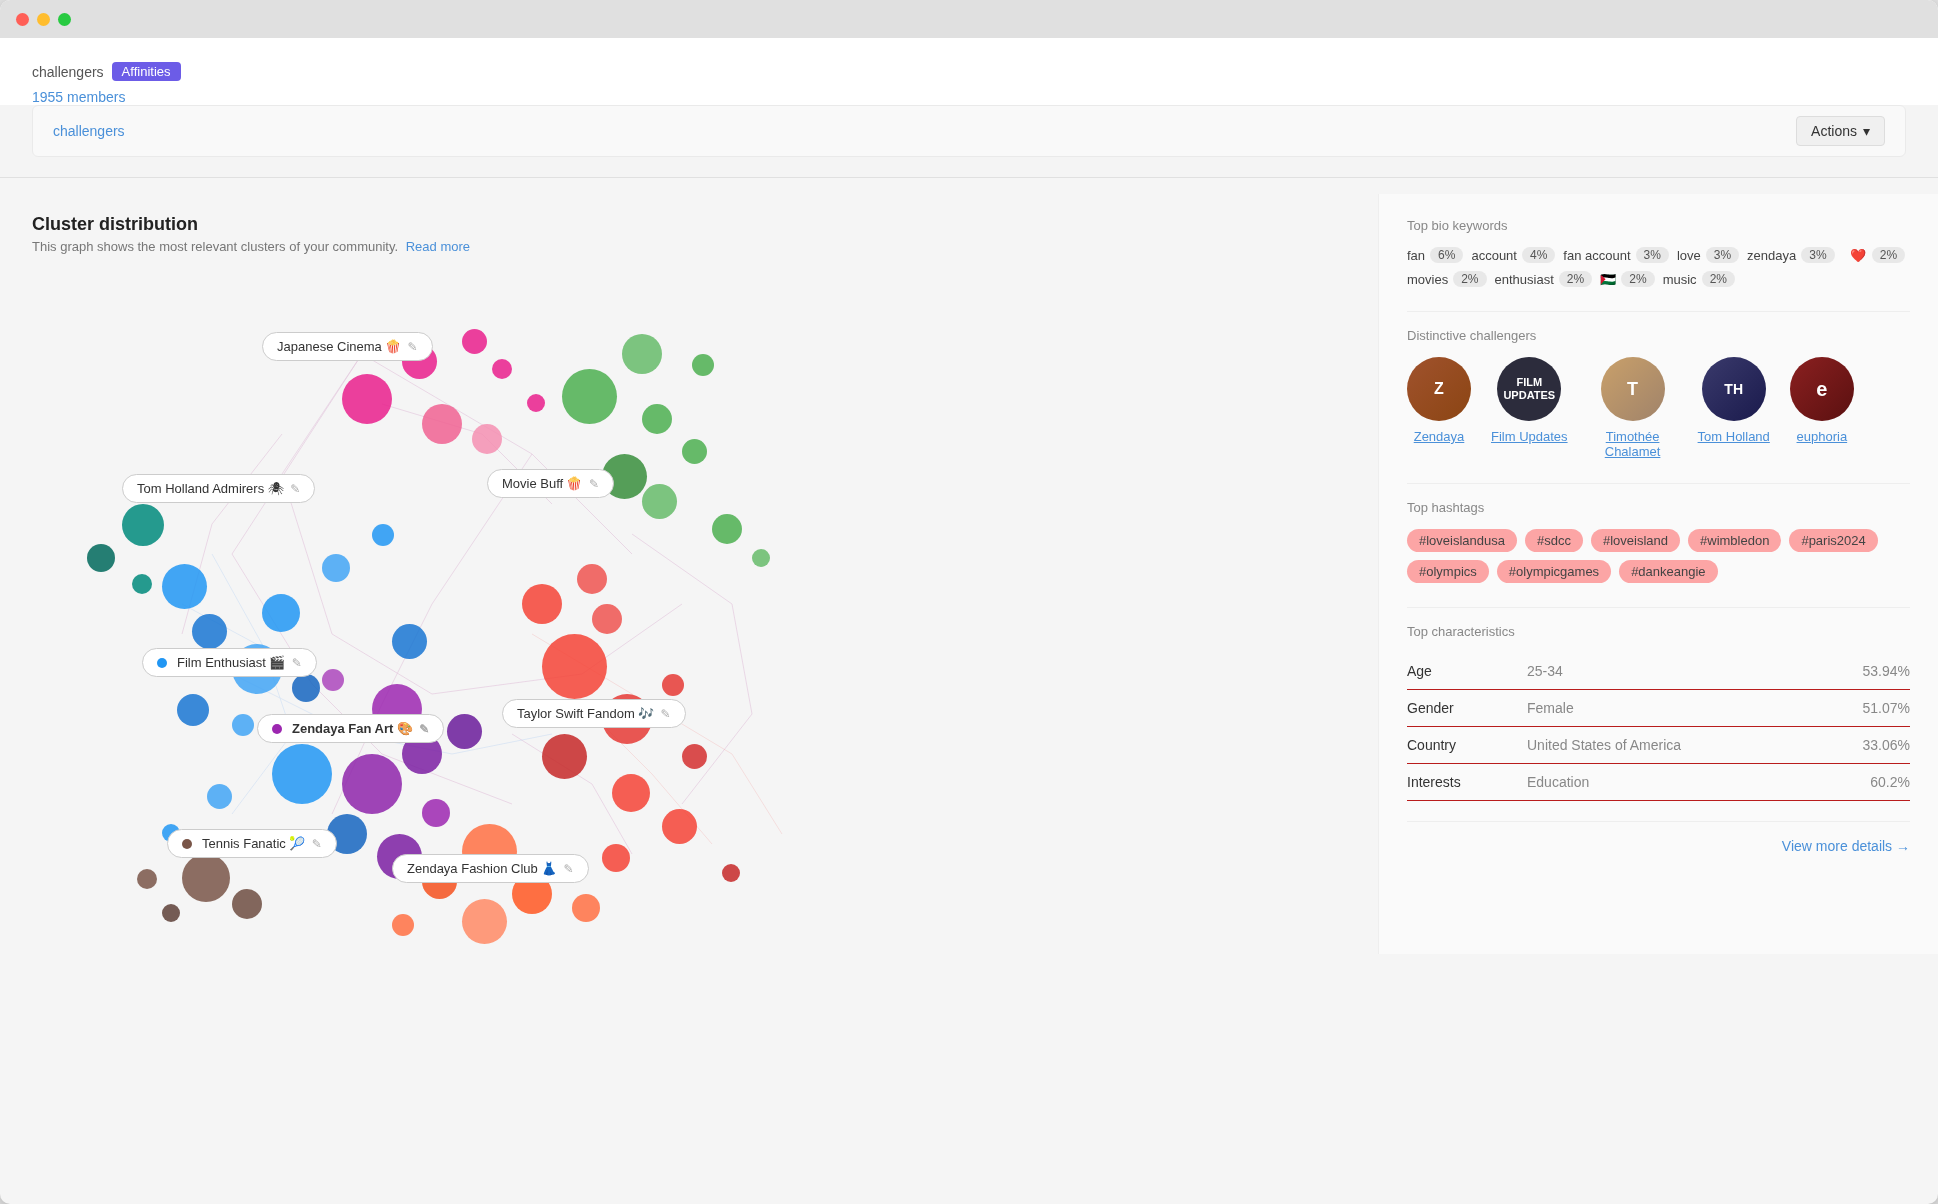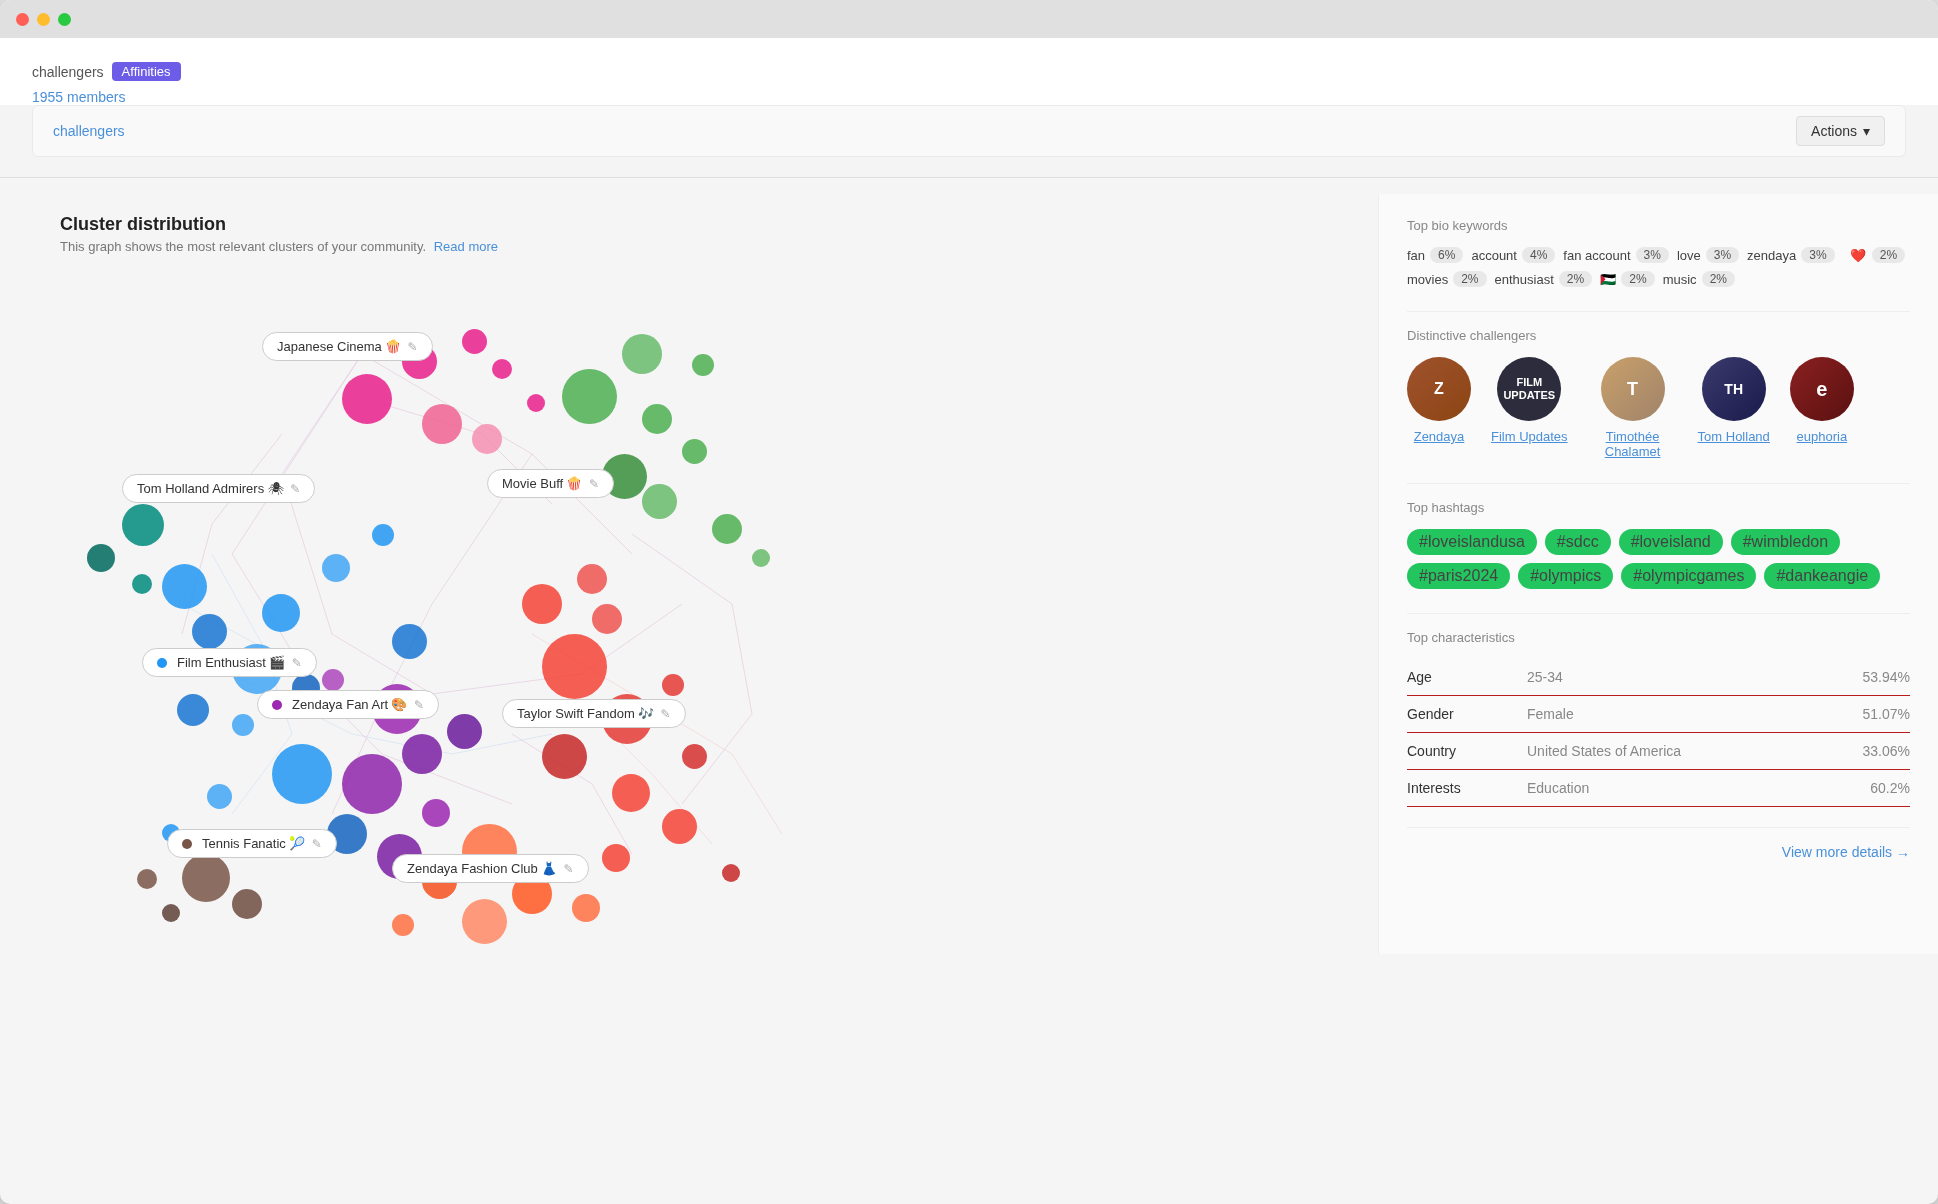--- a/index.html
+++ b/index.html
@@ -52,21 +52,21 @@
     .bio-tag { display: flex; align-items: center; gap: 5px; font-size: 13px; color: #444; }
     .bio-tag .tag-count { background: #e8e8e8; border-radius: 10px; padding: 1px 8px; font-size: 12px; color: #555; }
 
     .affinities-grid { display: flex; gap: 20px; margin-bottom: 24px; }
     .affinity-item { display: flex; flex-direction: column; align-items: center; gap: 8px; cursor: pointer; }
     .affinity-name { font-size: 13px; color: #4a90d9; text-align: center; text-decoration: underline; max-width: 90px; }
 
     .avatar-circle { width: 64px; height: 64px; border-radius: 50%; display: flex; align-items: center; justify-content: center; font-size: 22px; font-weight: 700; color: #fff; }
 
     .hashtags { display: flex; flex-wrap: wrap; gap: 8px; margin-bottom: 24px; }
-    .hashtag { background: #22c55e; border-radius: 14px; padding: 4px 12px; font-size: 16px; color: #444; }
+    .hashtag { background: #fca5a5; border-radius: 14px; padding: 4px 12px; font-size: 13px; color: #444; }
 
     .characteristics-table { width: 100%; border-collapse: collapse; margin-bottom: 20px; }
     .characteristics-table td { padding: 10px 0; font-size: 14px; border-bottom: 1px solid #b91c1c; }
     .characteristics-table td:first-child { color: #333; font-weight: 500; width: 120px; }
     .characteristics-table td:nth-child(2) { color: #888; }
     .characteristics-table td:last-child { color: #888; text-align: right; }
 
     .view-more { color: #4a90d9; font-size: 14px; display: flex; align-items: center; gap: 6px; cursor: pointer; padding: 16px 0; text-decoration: none; border-top: 1px solid #eee; justify-content: flex-end; }
 
     .section-divider { border: none; border-top: 1px solid #eee; margin: 0 0 16px 0; }
@@ -101,21 +101,21 @@
       <button class="actions-btn">
         <span>Actions</span>
         <span>▾</span>
       </button>
     </div>
   </div>
 
   <div class="main-area">
 
     <div class="left-panel">
-      <div class="cluster-section" style="padding: 20px 20px 0 32px; margin-left: 28px;">
+      <div class="cluster-section" style="padding: 20px 20px 0 32px;">
         <div class="cluster-title">Cluster distribution</div>
         <div class="cluster-desc">
           <span>This graph shows the most relevant clusters of your community.</span>
           <a style="color:#4a90d9;text-decoration:none;margin-left:4px;">Read more</a>
         </div>
       </div>
 
       <div class="graph-container" style="position:relative;width:820px;height:700px;margin-left:32px;">
 
         <svg class="graph-svg" viewBox="0 0 820 700" xmlns="http://www.w3.org/2000/svg">
@@ -246,21 +246,21 @@
           <span>Movie Buff 🍿</span>
           <span class="edit-icon">✎</span>
         </div>
 
         <div class="cluster-label" style="top:394px;left:110px;">
           <span style="width:10px;height:10px;border-radius:50%;background:#2196f3;display:inline-block;margin-right:4px;"></span>
           <span>Film Enthusiast 🎬</span>
           <span class="edit-icon">✎</span>
         </div>
 
-        <div class="cluster-label" style="top:436px;left:225px;">
+        <div class="cluster-label" style="top:460px;left:225px;font-weight:bold;">
           <span style="width:10px;height:10px;border-radius:50%;background:#9c27b0;display:inline-block;margin-right:4px;"></span>
           <span>Zendaya Fan Art 🎨</span>
           <span class="edit-icon">✎</span>
         </div>
 
         <div class="cluster-label" style="top:445px;left:470px;">
           <span>Taylor Swift Fandom 🎶</span>
           <span class="edit-icon">✎</span>
         </div>
 

